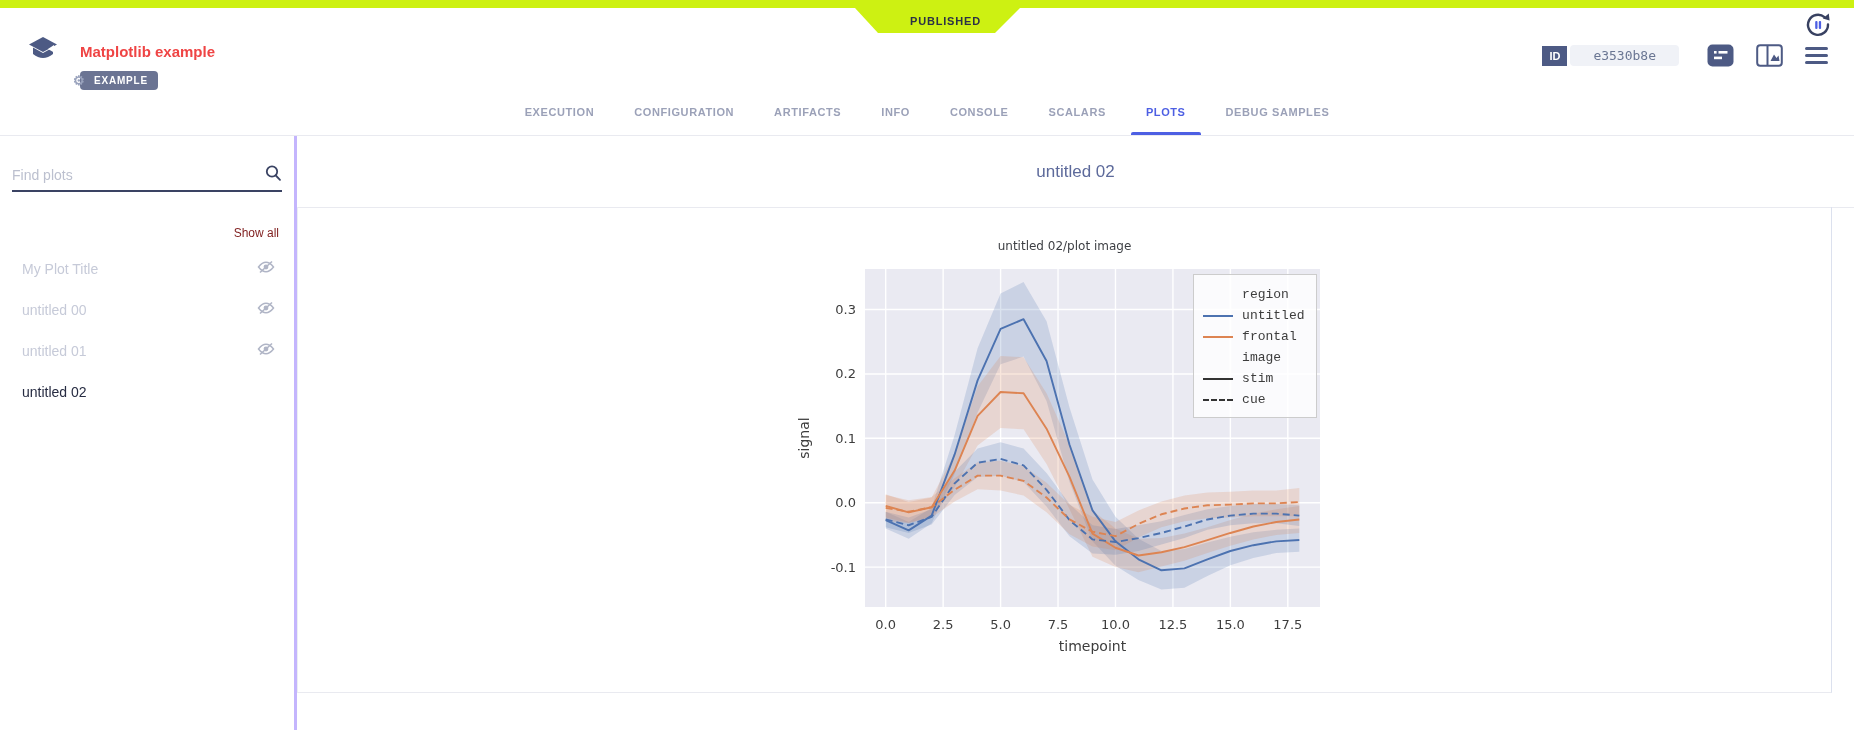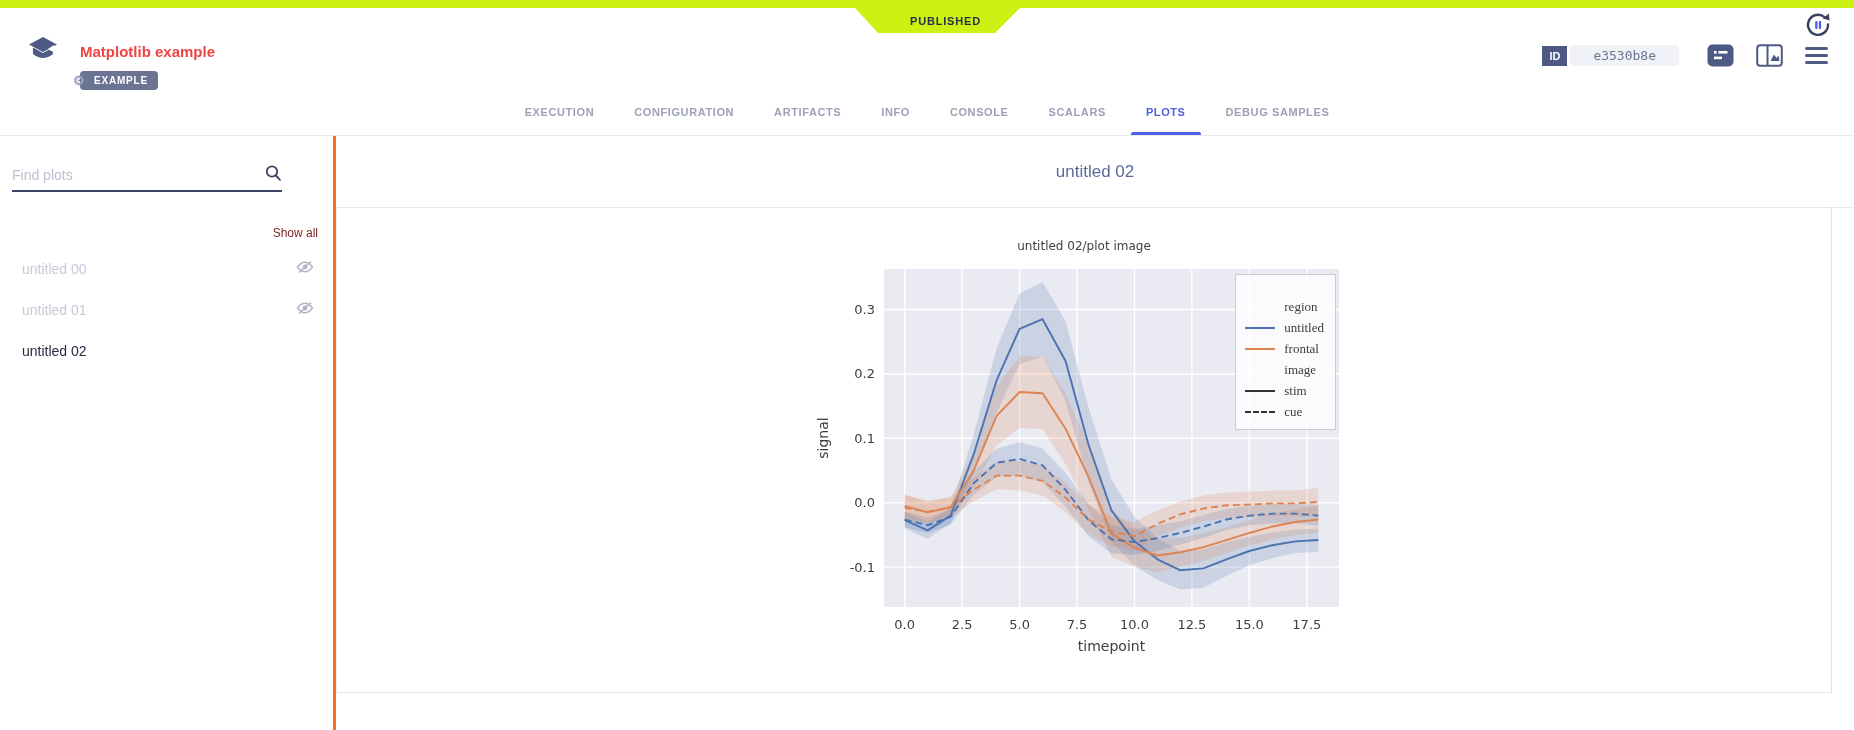--- a/index.html
+++ b/index.html
@@ -35,21 +35,21 @@
             display:flex; justify-content:center; gap:36px; }
   .tab { position:relative; display:flex; align-items:center; height:100%; font-size:11px; font-weight:bold;
          letter-spacing:.6px; color:#9ba1b8; cursor:pointer; padding:0 2px; }
   .tab.active { color:#4d5fe3; }
   .tab.active::after { content:""; position:absolute; left:-13px; right:-13px; bottom:0; height:3px;
                        background:#4d5fe3; border-radius:2px 2px 0 0; }
   .refresh-wrap { position:absolute; right:22px; top:11px; }
 
   
   .body { position:absolute; left:0; top:136px; width:1854px; height:594px; display:flex; }
-  .sidebar { width:336px; height:100%; border-right:3px solid #f97316; position:relative; }
+  .sidebar { width:297px; height:100%; border-right:3px solid #c4b5fd; position:relative; }
   .search-box { position:absolute; left:12px; top:24px; width:270px; border-bottom:2px solid #3a4363;
                 display:flex; align-items:center; height:32px; }
   .search-box input { flex:1; border:none; outline:none; font-size:14px; color:#3a4363; background:transparent;
                       font-family:"Liberation Sans", sans-serif; }
   .search-box input::placeholder { color:#bcc0cf; }
   .show-all { position:absolute; right:15px; top:90px; font-size:12px; color:#7f1d1d; cursor:pointer; }
   .plot-list { position:absolute; left:0; top:112px; width:100%; }
   .plot-item { height:41px; display:flex; align-items:center; justify-content:space-between;
                padding:0 19px 0 22px; font-size:14px; cursor:pointer; }
   .plot-item .lbl { color:#c6cad8; }
@@ -60,21 +60,21 @@
   .main-heading { position:absolute; left:0; top:26px; width:100%; text-align:center;
                   font-size:17px; color:#5d6a9b; }
   .top-rule { position:absolute; left:0; top:71px; width:100%; height:1px; background:#e9eaf0; }
   .panel { position:absolute; left:0; top:71px; right:22px; bottom:37px;
            border-left:1px solid #eceef3; border-right:1px solid #dce1ee; border-bottom:1px solid #e9eaf0; }
   .figure { position:absolute; left:50%; top:32px; transform:translateX(-50%); width:560px; }
   .fig-title { text-align:center; font-family:"DejaVu Sans", sans-serif; font-size:12px; color:#3d3f44;
                margin-bottom:6px; }
   .chart-wrap { position:relative; width:560px; height:405px; }
   .legend { position:absolute; top:15px; right:28px; background:rgba(255,255,255,.82); border:1px solid #cccccc;
-            padding:21px 11px 7px 9px; font-family:Liberation Serif, serif; font-size:13px; color:#3d3d3d; }
+            padding:9px 11px 7px 9px; font-family:Liberation Mono, monospace; font-size:13px; color:#3d3d3d; }
   .legend-row { display:flex; align-items:center; height:21px; }
   .legend-handle { width:30px; margin-right:9px; flex:none; }
   .legend-handle .hline { border-top-style:solid; border-top-width:2px; }
   .legend-handle .hdash { border-top-style:dashed; border-top-width:2px; }
 
   svg text { font-family:"DejaVu Sans", sans-serif; fill:#3d3d3d; }
 </style>
 </head>
 <body>
 
@@ -152,20 +152,28 @@
       <span>
         <svg width="18" height="18" viewBox="0 0 18 18" fill="none">
           <circle cx="8" cy="7.5" r="5.2" stroke="#3a4363" stroke-width="1.8"></circle>
           <line x1="11.8" y1="11.5" x2="16" y2="15.8" stroke="#3a4363" stroke-width="1.8" stroke-linecap="round"></line>
         </svg>
       </span>
     </div>
     <div class="show-all">Show all</div>
     <div class="plot-list">
 
+    <div class="plot-item">
+          <span class="lbl">My Plot Title</span>
+          <span><svg width="18" height="14" viewBox="0 0 18 14" fill="none">
+              <path d="M1.5,7 Q9,-2.5 16.5,7 Q9,16.5 1.5,7 Z" stroke="#b0b5c6" stroke-width="1.5"></path>
+              <circle cx="9" cy="7" r="2.4" fill="#b0b5c6"></circle>
+              <line x1="3" y1="12.5" x2="15" y2="1.5" stroke="#b0b5c6" stroke-width="1.6"></line>
+            </svg></span>
+        </div>
         <div class="plot-item">
           <span class="lbl">untitled 00</span>
           <span><svg width="18" height="14" viewBox="0 0 18 14" fill="none">
               <path d="M1.5,7 Q9,-2.5 16.5,7 Q9,16.5 1.5,7 Z" stroke="#b0b5c6" stroke-width="1.5"></path>
               <circle cx="9" cy="7" r="2.4" fill="#b0b5c6"></circle>
               <line x1="3" y1="12.5" x2="15" y2="1.5" stroke="#b0b5c6" stroke-width="1.6"></line>
             </svg></span>
         </div>
         <div class="plot-item">
           <span class="lbl">untitled 01</span>

